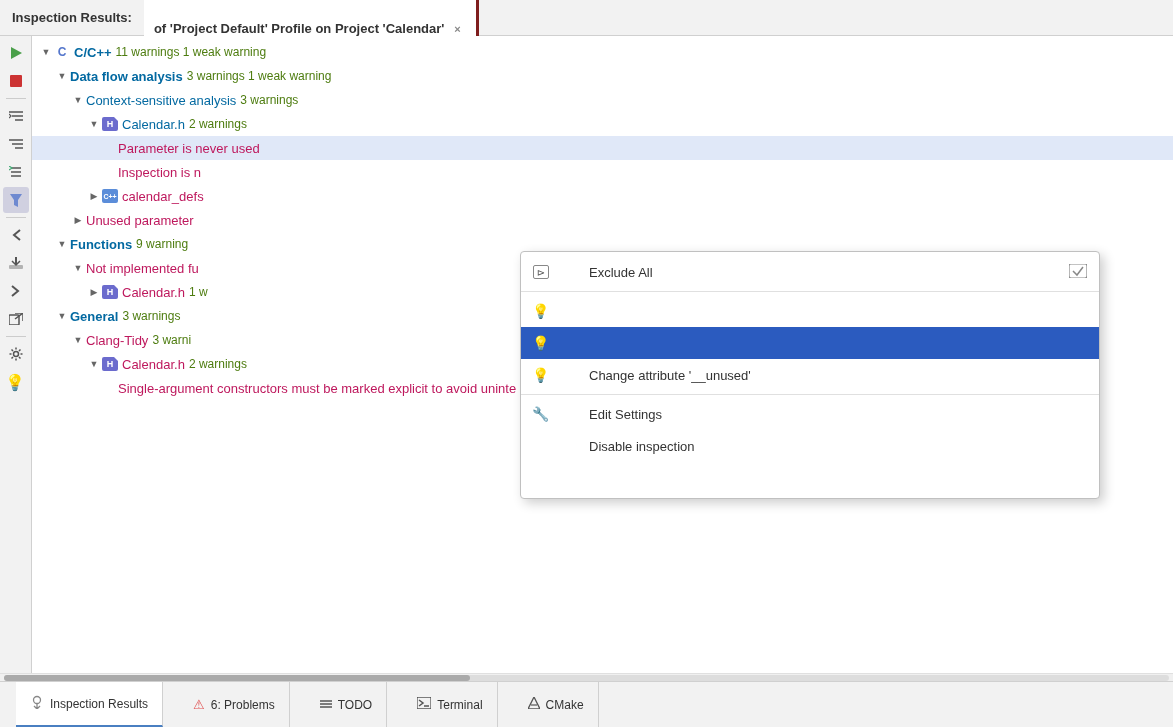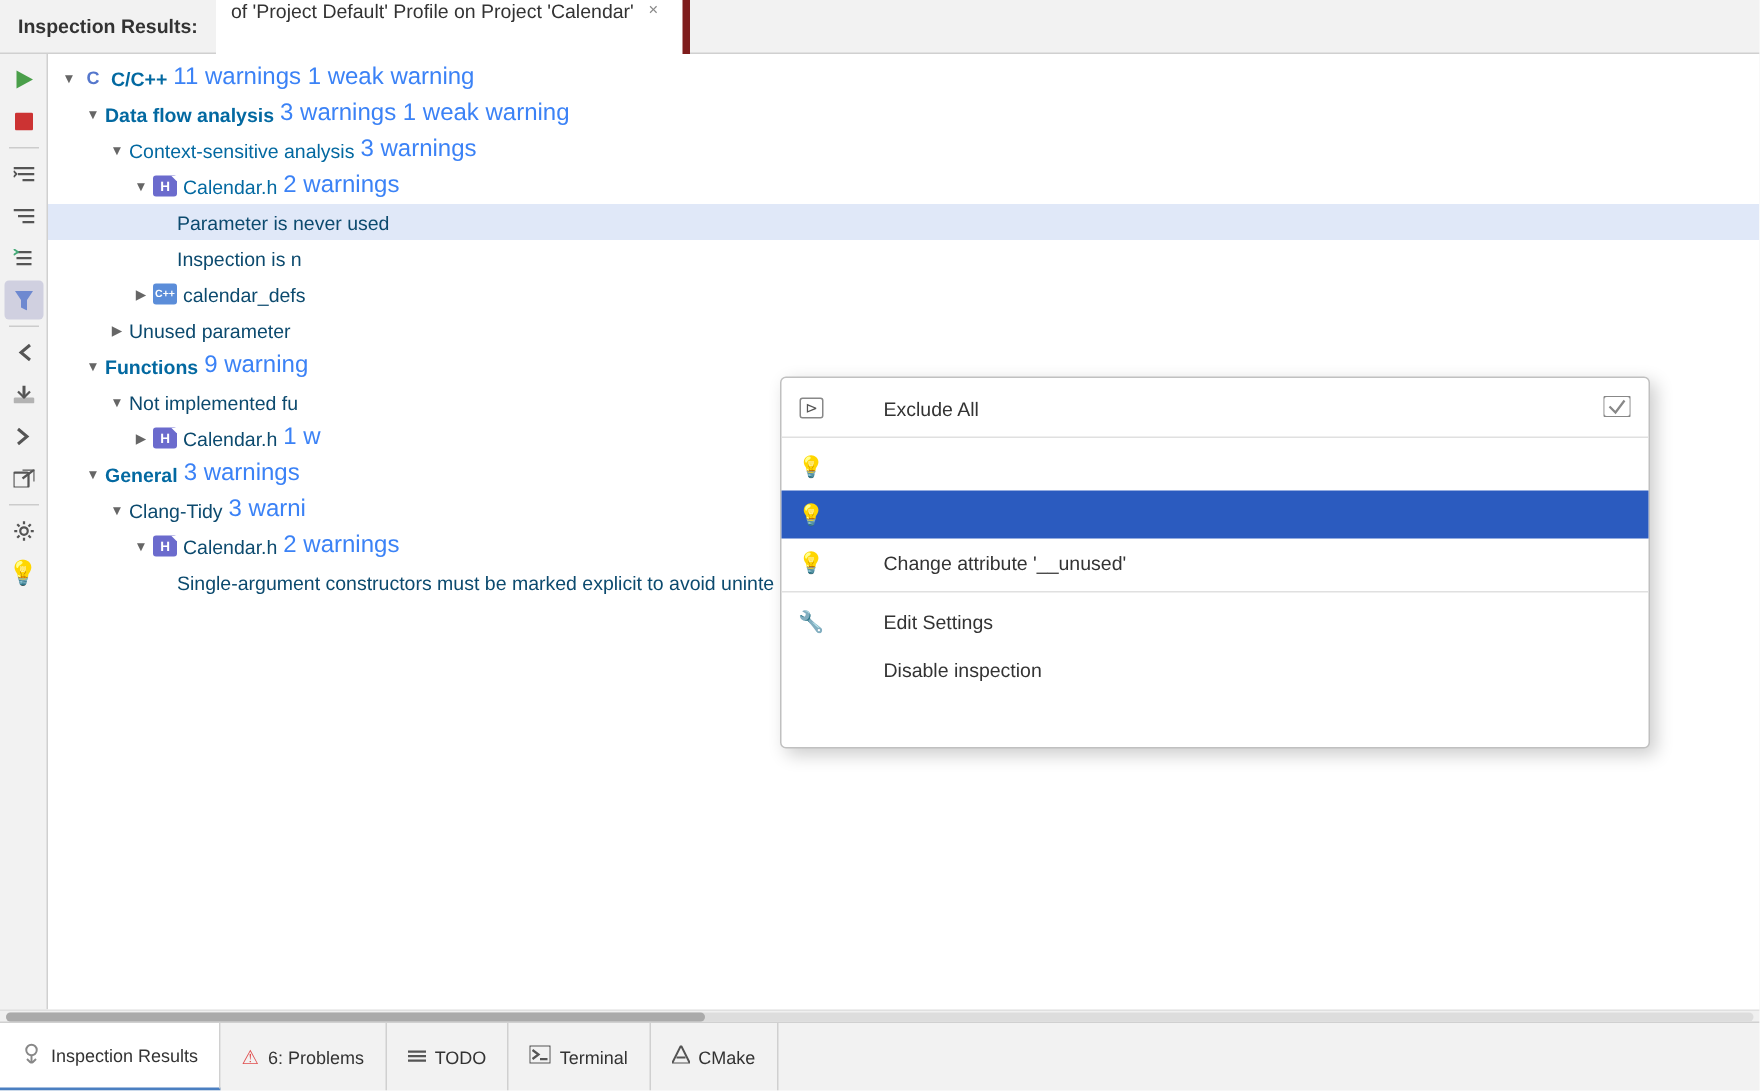--- a/index.html
+++ b/index.html
@@ -26,29 +26,30 @@
     }
     .tab-bar-title {
       padding: 0 12px;
       font-weight: 600;
       color: #333;
       font-size: 13px;
       white-space: nowrap;
     }
     .tab-item {
       display: flex;
-      align-items: flex-start;
+      align-items: flex-end;
       padding: 0 12px 0 10px;
       height: 36px;
       background: #fff;
-      border-right: 5px solid #7f1d1d;
+      border-right: 3px solid #7f1d1d;
       font-size: 13px;
       color: #333;
       cursor: pointer;
       gap: 6px;
+      font-weight: bold;
     }
     .tab-close {
       width: 14px;
       height: 14px;
       display: flex;
       align-items: center;
       justify-content: center;
       border-radius: 3px;
       color: #888;
       font-size: 11px;
@@ -136,26 +137,26 @@
       justify-content: center;
       margin-right: 4px;
       flex-shrink: 0;
       font-size: 11px;
     }
     .tree-label {
       color: #0369a1;
     }
     .tree-label strong { font-weight: 700; }
     .tree-count {
-      color: #3b82f6;
+      color: #4d7c0f;
       margin-left: 4px;
-      font-size: 16px;
+      font-size: 12px;
     }
     .tree-label-item {
-      color: #0c4a6e;
+      color: #be185d;
     }
 
     
     .h-icon {
       width: 16px;
       height: 14px;
       background: #6b6bcd;
       color: #fff;
       font-size: 9px;
       font-weight: bold;
@@ -257,20 +258,21 @@
     }
     .status-tab {
       display: flex;
       align-items: center;
       padding: 0 14px;
       font-size: 12px;
       color: #333;
       cursor: pointer;
       gap: 6px;
       border-right: 1px solid #d0d0d0;
+      margin-left: 16px;
     }
     .status-tab.active {
       background: #fff;
       border-bottom: 2px solid #4a7fc1;
     }
     .status-icon {
       font-size: 13px;
     }
 
     

